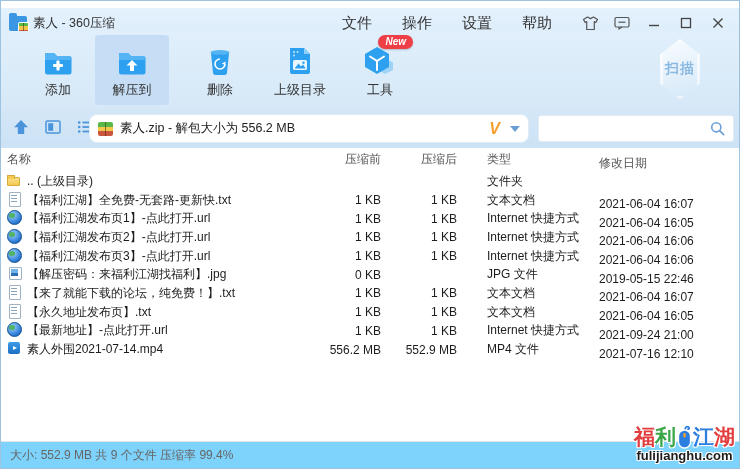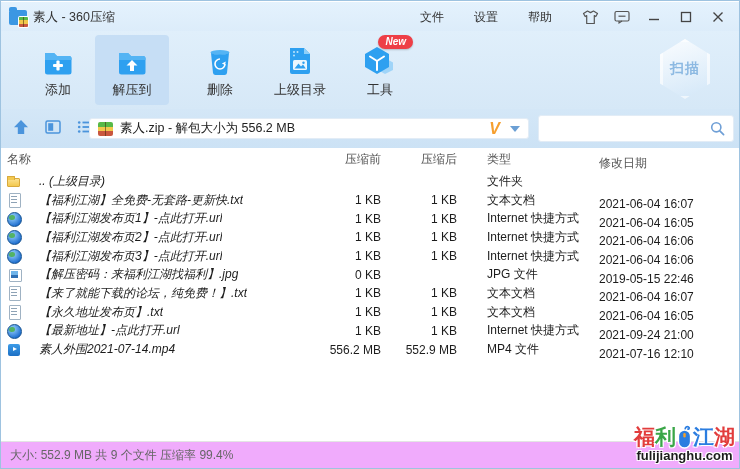--- a/index.html
+++ b/index.html
@@ -5,36 +5,36 @@
   * { margin:0; padding:0; box-sizing:border-box; }
   html,body { background:#fff; }
   body { font-family:"Liberation Sans","DejaVu Sans",sans-serif; }
   .window {
     position:relative; width:740px; height:469px; overflow:hidden;
     border:1px solid #9ec3e0; background:#fff;
   }
 
   
   .titlebar {
-    position:absolute; top:1px; left:0; right:0; height:30px;
+    position:absolute; top:7px; left:0; right:0; height:30px;
     background:linear-gradient(180deg,#e4f2fd,#dcecfa);
     display:flex; align-items:center; padding-left:8px;
   }
   .app-icon { width:18px; height:15px; position:relative; margin-right:6px; }
   .app-icon .folder { position:absolute; inset:0; background:#3b97e3; border-radius:2px; }
   .app-icon .folder:before { content:""; position:absolute; top:-3px; left:0; width:8px; height:4px; background:#3b97e3; border-radius:2px 2px 0 0; }
   .app-icon .stripes {
     position:absolute; right:-1px; bottom:-2px; width:9px; height:10px; border-radius:1px;
     background:linear-gradient(180deg,#58b947 0 34%,#f2c84b 34% 67%,#c9573f 67% 100%);
     box-shadow:0 0 0 1px #fff;
   }
   .app-icon .stripes:after { content:""; position:absolute; left:4px; top:0; bottom:0; width:1px; background:rgba(60,40,10,.55); }
   .win-title { font-size:12.5px; color:#333; }
   .menubar { display:flex; margin-left:auto; }
-  .menu-item { font-size:12px; color:#333; padding:5px 15px; line-height:30px; cursor:default; }
+  .menu-item { font-size:15px; color:#333; padding:5px 15px; line-height:30px; cursor:default; }
   .title-tools { display:flex; align-items:center; gap:6px; padding:0 8px 0 10px; }
   .tbtn { width:26px; height:24px; display:flex; align-items:center; justify-content:center; }
 
   
   .toolbar {
     position:absolute; top:30px; left:0; right:0; height:78px;
     background:linear-gradient(180deg,#e0effb,#d6e8f7);
     display:flex; align-items:stretch; padding:4px 0 4px 20px;
   }
   .tool-btn {
@@ -45,37 +45,37 @@
   .tool-btn .glyph { height:34px; display:flex; align-items:flex-end; justify-content:center; }
   .tool-btn .tlabel { font-size:13px; color:#333; margin-top:5px; white-space:nowrap; }
   .tool-btn.wide { width:86px; }
   .tool-gap { width:14px; }
   .new-badge {
     position:absolute; top:0px; right:4px; background:#ee3f47; color:#fff;
     font-size:10px; font-weight:bold; padding:1px 7px 2px; border-radius:9px;
     box-shadow:0 1px 2px rgba(0,0,0,.2); font-style:italic;
   }
   .scan-badge {
-    position:absolute; left:659px; top:38px; width:50px; height:60px;
+    position:absolute; left:659px; top:38px; width:40px; height:60px;
     clip-path:polygon(50% 0,100% 26%,100% 74%,50% 100%,0 74%,0 26%);
     background:linear-gradient(160deg,rgba(255,255,255,.85),rgba(205,228,248,.55));
     display:flex; align-items:center; justify-content:center;
     box-shadow:inset 0 0 0 3px rgba(255,255,255,.6);
   }
   .scan-badge span { font-size:14px; font-weight:bold; color:#8cb9e2; letter-spacing:1px; }
 
   
   .addressbar {
     position:absolute; top:108px; left:0; right:0; height:39px;
     background:linear-gradient(180deg,#d4e7f7,#cce2f5);
     display:flex; align-items:center; padding:0 4px 0 12px;
   }
   .nav-icons { display:flex; align-items:center; gap:16px; width:76px; flex:0 0 auto; }
   .combo {
-    flex:0 0 440px; height:21px; background:#fff; border-radius:3px;
+    flex:0 0 440px; height:29px; background:#fff; border-radius:8px;
     display:flex; align-items:center; padding:0 8px; border:1px solid #e2ecf6;
   }
   .zip-ico { width:15px; height:14px; border-radius:2px; position:relative; flex:0 0 auto;
     background:linear-gradient(180deg,#58b947 0 34%,#f2c84b 34% 67%,#c9573f 67% 100%); }
   .zip-ico:after { content:""; position:absolute; left:7px; top:0; bottom:0; width:1px; background:rgba(60,40,10,.55); }
   .combo-text { font-size:12.5px; color:#222; margin-left:7px; white-space:nowrap; overflow:hidden; flex:1; }
   .v-logo { color:#f69f2e; font-weight:800; font-size:16px; font-style:italic; margin:0 10px 0 6px; }
   .combo-caret { width:0; height:0; border-left:5px solid transparent; border-right:5px solid transparent; border-top:6px solid #6b9fd4; }
   .searchbox {
     flex:1; height:27px; background:#fff; border-radius:3px; margin-left:9px; margin-right:2px;
@@ -90,21 +90,21 @@
   .col-type { padding-left:30px; }
   .col-date { padding-left:6px;margin-top:8px; }
   .list-header {
     position:absolute; top:147px; left:0; right:0; height:40px;
     background:#fff; border-bottom:1px solid #ebebeb; font-size:12px; color:#555;
     padding-left:6px;
   }
   .list-header .grid-row { height:23px; }
   .filelist { position:absolute; top:171px; left:0; right:0; bottom:27px; background:#fff; padding-left:6px; overflow:hidden; }
   .file-row { height:18.7px; font-size:12px; color:#1c1c1c; cursor:default; }
-  .namecell { display:flex; align-items:center; gap:18px; overflow:hidden; white-space:nowrap;font-style:italic; }
+  .namecell { display:flex; gap:6px; overflow:hidden; white-space:nowrap; }
   .namecell .fname { overflow:hidden; text-overflow:ellipsis; }
   .cell { white-space:nowrap; overflow:hidden; }
 
   
   .ficon { width:14px; height:14px; position:relative; flex:0 0 auto; }
   .ficon[data-icon="folder"]:before { content:""; position:absolute; left:0; top:4px; right:1px; bottom:1px; background:linear-gradient(180deg,#fbe08e,#f3c94f); border:1px solid #d8a93c; border-radius:1px; }
   .ficon[data-icon="folder"]:after { content:""; position:absolute; left:0; top:2px; width:6px; height:3px; background:#f3c94f; border:1px solid #d8a93c; border-bottom:none; border-radius:1px 1px 0 0; }
   .ficon[data-icon="text"]:before { content:""; position:absolute; left:2px; top:0; width:10px; height:13px; background:#fff; border:1px solid #9fb2c3; border-radius:1px; }
   .ficon[data-icon="text"]:after { content:""; position:absolute; left:4px; top:3px; width:6px; height:7px;
     background:repeating-linear-gradient(180deg,#8da2b5 0 1px,transparent 1px 3px); }
@@ -113,21 +113,21 @@
   .ficon[data-icon="url"]:after { content:""; position:absolute; left:2px; top:3px; width:6px; height:5px; border-radius:50% 40% 50% 40%; background:#4db054; opacity:.9; }
   .ficon[data-icon="image"]:before { content:""; position:absolute; left:2px; top:1px; width:11px; height:11px; background:#fff; border:1px solid #9fb2c3; border-radius:1px; }
   .ficon[data-icon="image"]:after { content:""; position:absolute; left:4px; top:3px; width:7px; height:7px;
     background:linear-gradient(180deg,#6fb4ea 55%,#2f6fb4 55%); }
   .ficon[data-icon="video"]:before { content:""; position:absolute; left:1px; top:1px; width:12px; height:12px; background:linear-gradient(180deg,#3d9ce8,#1c6fc4); border-radius:2px; }
   .ficon[data-icon="video"]:after { content:""; position:absolute; left:6px; top:4.5px; width:0; height:0;
     border-left:4px solid #fff; border-top:2.8px solid transparent; border-bottom:2.8px solid transparent; }
 
   
   .statusbar {
-    position:absolute; left:0; right:0; bottom:0; height:27px; background:#f0abfc;
+    position:absolute; left:0; right:0; bottom:0; height:27px; background:#7dd3fc;
     border-top:1px solid #e4e4e4; font-size:12px; color:#666; line-height:26px; padding-left:9px;
   }
 
   
   .watermark { position:absolute; right:4px; bottom:5px; text-align:center; z-index:6; line-height:1.05; }
   .wm-row { display:flex; align-items:center; justify-content:center; font-weight:bold; font-size:21px;
     text-shadow:-1px -1px 0 #fff,1px -1px 0 #fff,-1px 1px 0 #fff,1px 1px 0 #fff; }
   .wm-red { color:#e23c3c; } .wm-green { color:#3aa648; } .wm-blue { color:#2b7de0; }
   .wm-mouse { margin:0 1px; display:flex; }
   .wm-domain { font-size:13px; font-weight:bold; color:#1b1b1b;
@@ -139,20 +139,21 @@
 <div class="window">
 
   <div class="titlebar">
     <span class="app-icon">
       <span class="folder"></span>
         <span class="stripes"></span>
     </span>
     <span class="win-title">素人 - 360压缩</span>
     <div class="menubar">
       <span class="menu-item">文件</span>
+      <span class="menu-item">操作</span>
       <span class="menu-item">设置</span>
       <span class="menu-item">帮助</span>
     </div>
     <div class="title-tools">
       <span class="tbtn">
         <svg width="17" height="15" viewBox="0 0 17 15">
             <path d="M5.5 1 L8.5 2.6 L11.5 1 L15.5 3.5 L13.8 6.5 L12.3 5.6 V13.5 H4.7 V5.6 L3.2 6.5 L1.5 3.5 Z" fill="none" stroke="#555" stroke-width="1.2" stroke-linejoin="round"></path>
           </svg>
       </span>
       <span class="tbtn">

